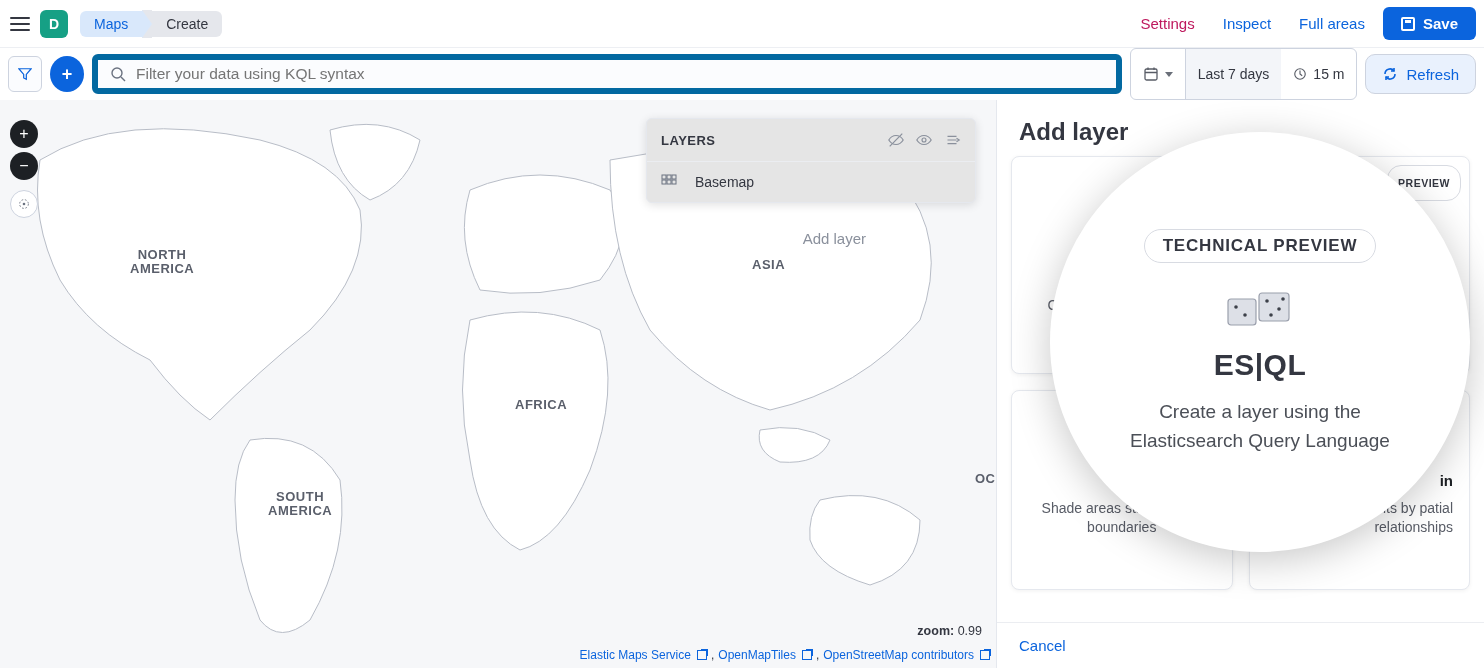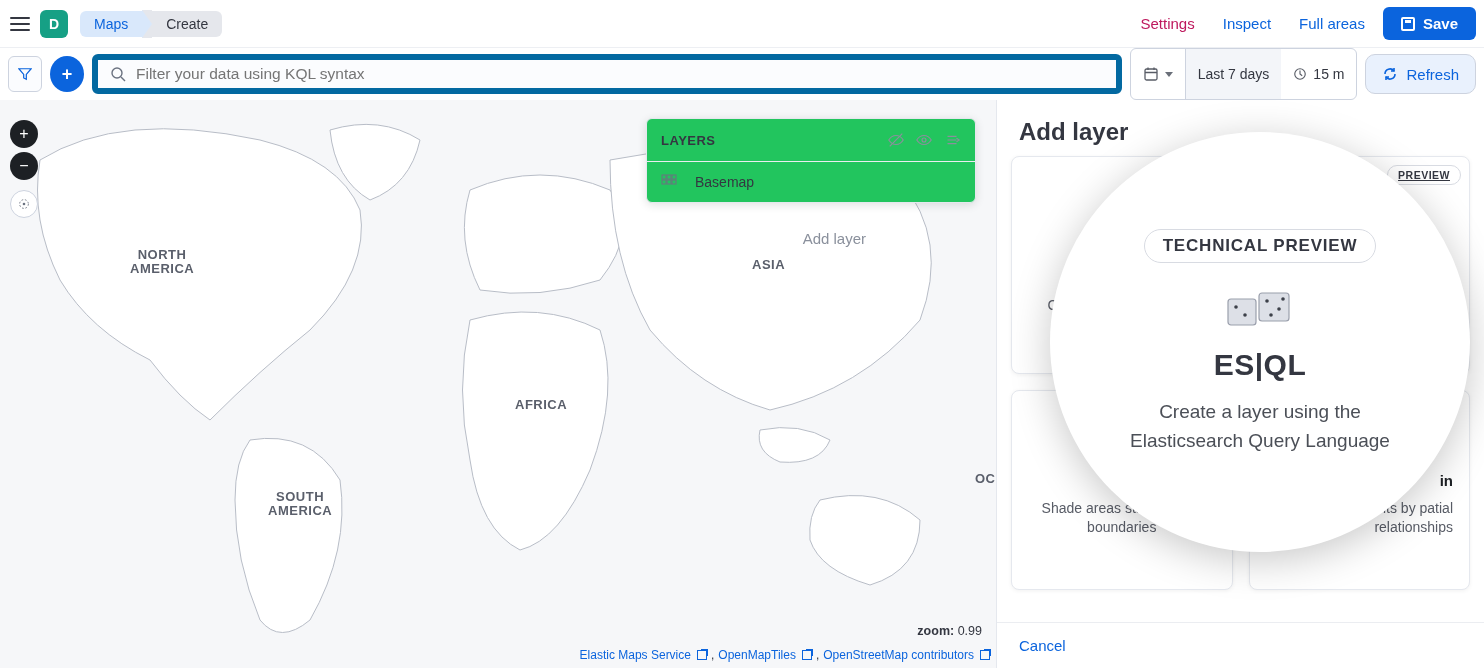--- a/index.html
+++ b/index.html
@@ -46,42 +46,42 @@
 .qb-refresh { border:1px solid #cdd3df; background:#e9f1fd; color:#0b64dd; border-radius:10px; height:40px; padding:0 16px; display:flex;align-items:center;gap:8px; font-weight:500; cursor:pointer; font-size:15px;}
 
 .main { display:flex; height: calc(668px - 48px - 52px); }
 .map-area { position:relative; flex:1; background:#f6f7f9; overflow:hidden; }
 .map-svg { position:absolute; inset:0; width:100%; height:100%; }
 .map-label { position:absolute; font-weight:700; color:#5a5f6b; font-size:13px; letter-spacing:0.5px; text-align:center; line-height:1.1;}
 .zoom-ctrl { position:absolute; top:20px; left:10px; display:flex; flex-direction:column; gap:4px; }
 .zoom-btn { width:28px;height:28px;border-radius:50%;background:#1d2024;color:#fff;display:flex;align-items:center;justify-content:center;font-size:16px;cursor:pointer; border:none;}
 .locate-btn { width:28px;height:28px;border-radius:50%;background:#fff;border:1px solid #cdd3df;display:flex;align-items:center;justify-content:center;cursor:pointer; margin-top:6px;}
 
-.layers-panel { position:absolute; top:18px; right:20px; width:330px; background:#22c55e; border-radius:6px; box-shadow:0 2px 10px rgba(0,0,0,0.12); border:1px solid #e5e8ee; }
+.layers-panel { position:absolute; top:18px; right:20px; width:330px; background:#e5e5e5; border-radius:6px; box-shadow:0 2px 10px rgba(0,0,0,0.12); border:1px solid #e5e8ee; }
 .layers-head { display:flex;align-items:center; padding:12px 14px; border-bottom:1px solid #ebedf1; }
 .layers-head-title { font-weight:700; font-size:13px; letter-spacing:0.5px; flex:1; }
 .layers-head-icons { display:flex; gap:10px; color:#6b7280; }
 .layers-row { display:flex; align-items:center; gap:18px; padding:12px 14px; cursor:pointer;}
 .layers-row .grid-icon svg { display:block; }
 .add-layer-ghost { position:absolute; top:130px; right:130px; color:#8a909c; font-weight:500; font-size:15px; cursor:pointer; }
 
 .zoom-text { position:absolute; right:14px; bottom:30px; font-size:12.5px; color:#343741; }
 .zoom-text b { font-weight:700; }
 .attrib { position:absolute; right:6px; bottom:6px; font-size:12px; color:#0b64dd; display:flex; gap:4px; align-items:center;}
 .attrib span.sep { color:#343741; }
 .ext-icon { width:10px; height:10px; border:1px solid #0b64dd; position:relative; display:inline-block; margin-left:2px;}
 .ext-icon::after { content:""; position:absolute; top:-2px; right:-2px; width:6px; height:6px; border-top:1px solid #0b64dd; border-right:1px solid #0b64dd; }
 
 
 .side-panel { width:488px; border-left:1px solid #e5e8ee; background:#fff; position:relative; display:flex; flex-direction:column; }
 .side-title { font-size:24px; font-weight:700; padding:18px 22px 10px; }
 .cards { flex:1; padding:0 14px 10px; display:grid; grid-template-columns:1fr 1fr; gap:16px; align-content:start; }
 .card { background:#fff; border:1px solid #e5e8ee; border-radius:8px; box-shadow:0 1px 4px rgba(0,0,0,0.06); padding:50px 16px 20px 16px; text-align:center; position:relative; min-height:200px; display:flex; flex-direction:column; align-items:center; justify-content:center; gap:10px;}
 .card.short { min-height:200px; }
-.card .preview-badge { position:absolute; top:8px; right:8px; background:#fff; border:1px solid #d8dbe2; border-radius:14px; padding:3px 10px; font-size:10.5px; font-weight:700; letter-spacing:0.5px; color:#343741;text-decoration:underline;}
+.card .preview-badge { position:absolute; top:8px; right:8px; background:#fff; border:1px solid #d8dbe2; border-radius:14px; padding:11px 10px; font-size:10.5px; font-weight:700; letter-spacing:0.5px; color:#343741;}
 .card .title { font-weight:700; font-size:15px; color:#1d2024; }
 .card .desc { color:#585c66; font-size:14px; line-height:1.35;}
 .esql-big { font-weight:800; font-size:26px; letter-spacing:0.5px; }
 .card-icon { font-size:32px; color:#7a7f8a; filter:grayscale(0.3); }
 
 .side-footer { border-top:1px solid #ebedf1; padding:14px 22px; }
 .cancel-link { color:#0b64dd; font-weight:500; cursor:pointer; font-size:15px; }
 
 
 .magnifier {

